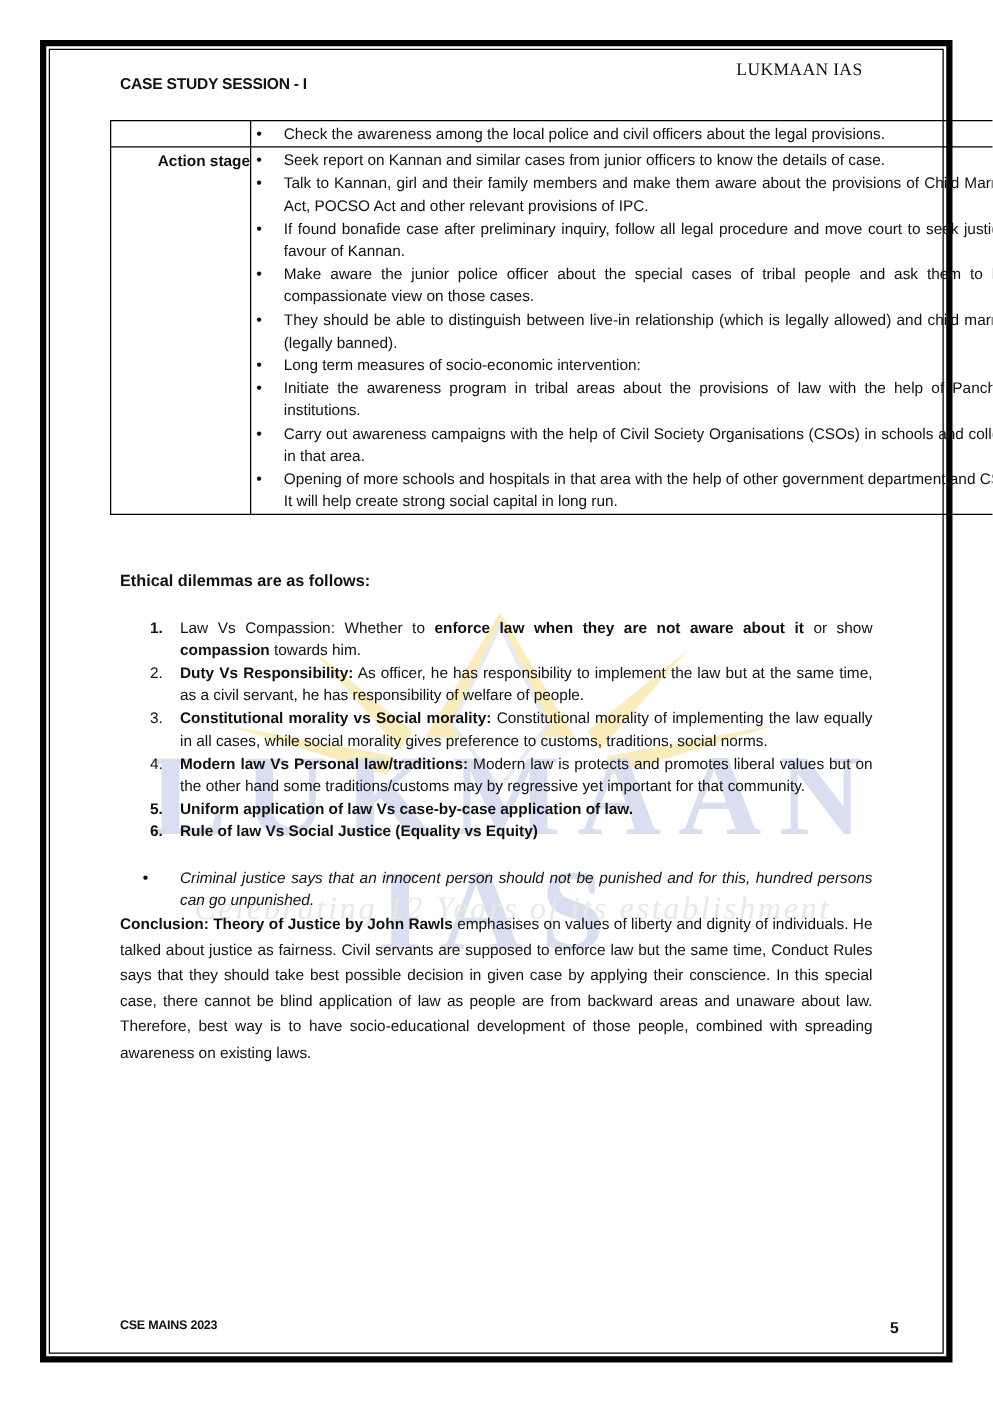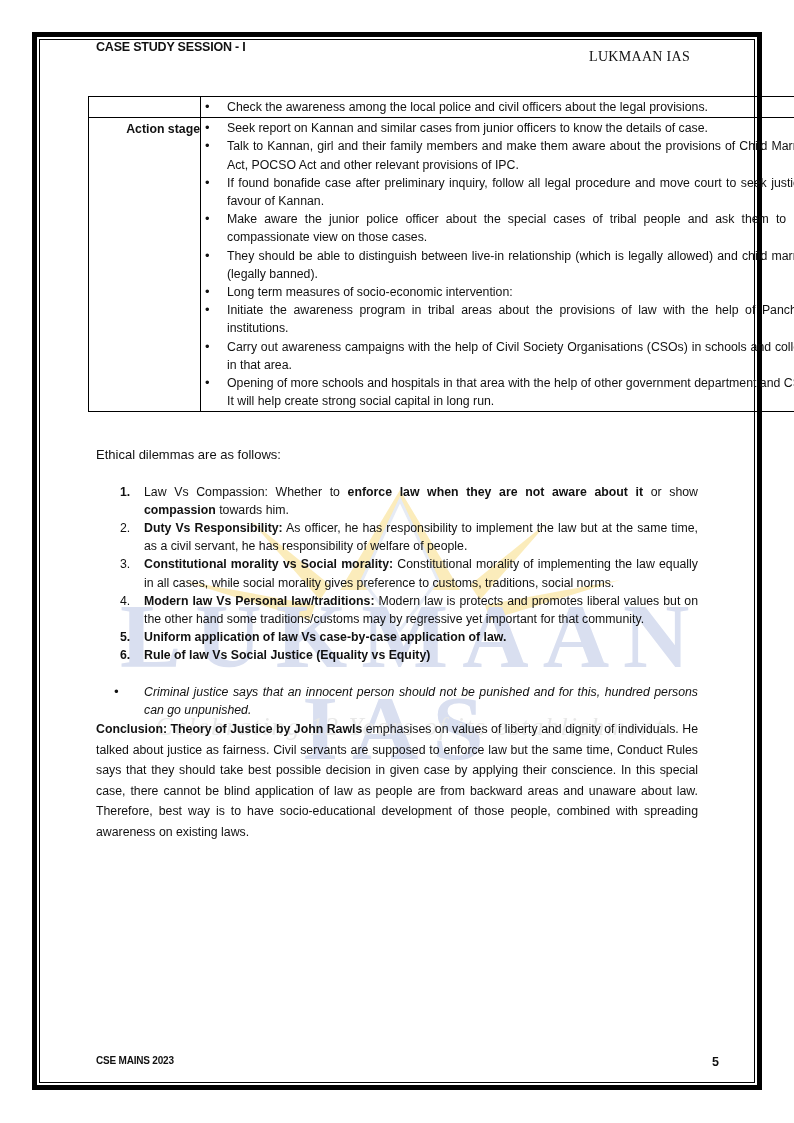--- a/index.html
+++ b/index.html
@@ -2,21 +2,21 @@
 <html><head>
 <meta charset="utf-8">
 <style>
   html, body { margin: 0; padding: 0; background: #ffffff; }
   body { width: 794px; height: 1123px; position: relative; overflow: hidden;
          font-family: "Liberation Sans", sans-serif; color: #111; }
   .frame-outer { position: absolute; left: 32px; top: 32px; width: 730px; height: 1058px;
                  border: 5px solid #000; box-sizing: border-box; }
   .frame-inner { position: absolute; left: 39px; top: 39px; width: 716px; height: 1044px;
                  border: 1px solid #000; box-sizing: border-box; }
-  .header-left { position: absolute; left: 96px; top: 40px; font-size: 12.5px; font-weight: bold;
+  .header-left { position: absolute; left: 96px; top: 60px; font-size: 12.5px; font-weight: bold;
                  font-family: "Liberation Sans", sans-serif; letter-spacing: -0.2px; }
   .header-right { position: absolute; right: 104px; top: 49px; font-size: 14px;
                   font-family: "Liberation Serif", serif; letter-spacing: 0.3px; }
   .footer-left { position: absolute; left: 96px; top: 1055px; font-size: 10px; font-weight: bold;
                  font-family: "Liberation Sans", sans-serif; letter-spacing: -0.2px; }
   .footer-right { position: absolute; left: 712px; top: 1055px; font-size: 12.5px; font-weight: bold; }
 
   .watermark { position: absolute; left: 100px; top: 480px; width: 600px; height: 250px; pointer-events: none; }
   .wm-text { position: absolute; left: 120px; top: 590px; width: 560px; text-align: center;
              font-family: "Liberation Serif", serif; font-size: 92px; font-weight: bold;
@@ -26,21 +26,21 @@
             color: #e8e8e8; letter-spacing: 2px; margin-top: 36px; }
 
   .content { position: absolute; left: 88px; top: 96px; width: 618px; font-size: 12.3px; line-height: 18.2px; }
   table.plan { width: 739px; border-collapse: collapse; }
   table.plan td { border: 1px solid #000; vertical-align: top; padding: 0; }
   td.stage { width: 111px; text-align: right; font-weight: bold; padding-top: 2px !important; }
   td.items ul { margin: 0; padding: 1px 6px 1px 26px; list-style: none; }
   td.items li { position: relative; text-align: justify; }
   td.items li::before, .bul li::before { content: "\2022"; position: absolute; left: -22px; top: 0; font-size: 13px; }
 
-  .sec-title { font-weight: normal; font-size: 13px; margin-top: 34px; margin-left: 8px; }
+  .sec-title { font-weight: bold; font-size: 13px; margin-top: 44px; margin-left: 8px; }
   ol.dilemmas { margin: 18px 0 0 0; padding: 0 8px 0 56px; list-style: none; }
   ol.dilemmas li { position: relative; text-align: justify; }
   ol.dilemmas li .num { position: absolute; left: -24px; }
   ol.dilemmas li .num.b { font-weight: bold; }
   .philo { font-weight: bold; margin-left: 8px; }
   ul.bul { margin: 18px 0 0 0; padding: 0 8px 0 56px; list-style: none; }
   ul.bul li { position: relative; text-align: justify; font-style: italic; }
   ul.bul li::before { left: -30px; }
   .conclusion { margin: 0 8px 0 8px; text-align: justify; line-height: 20.5px; }
   b { font-weight: bold; }

